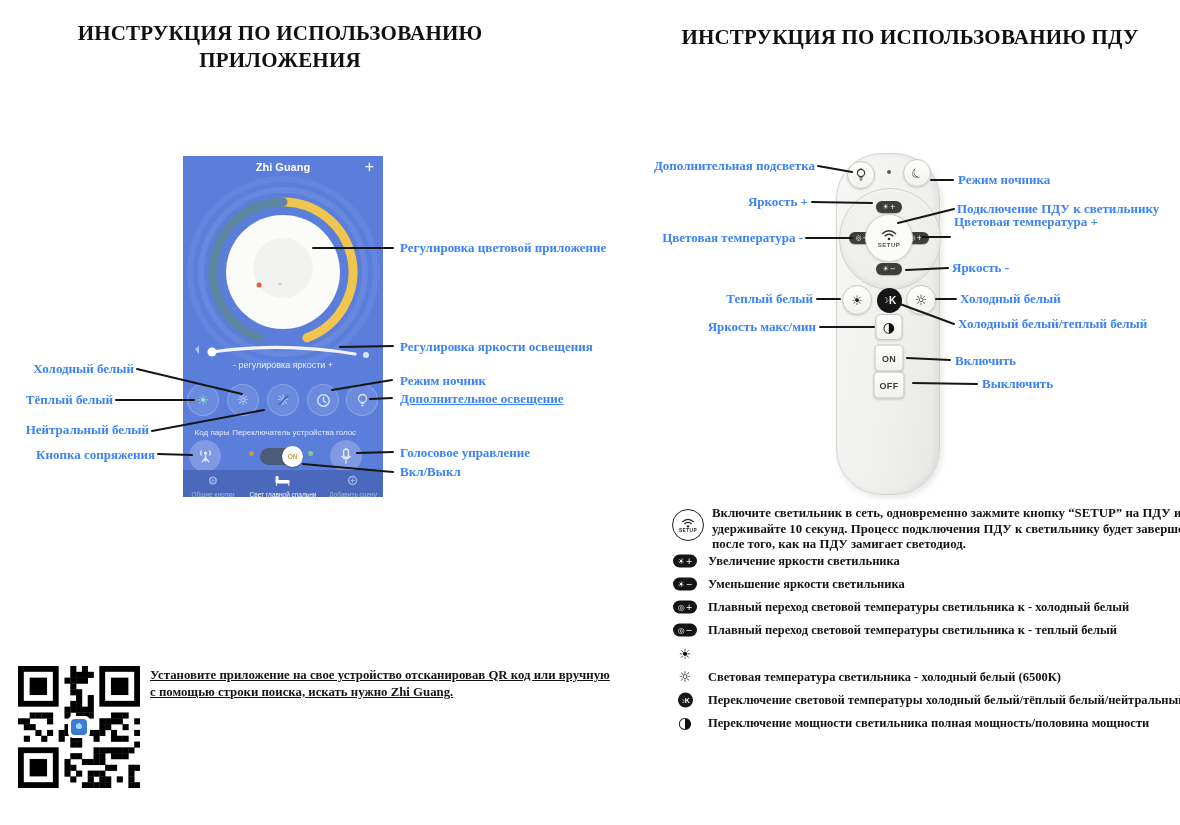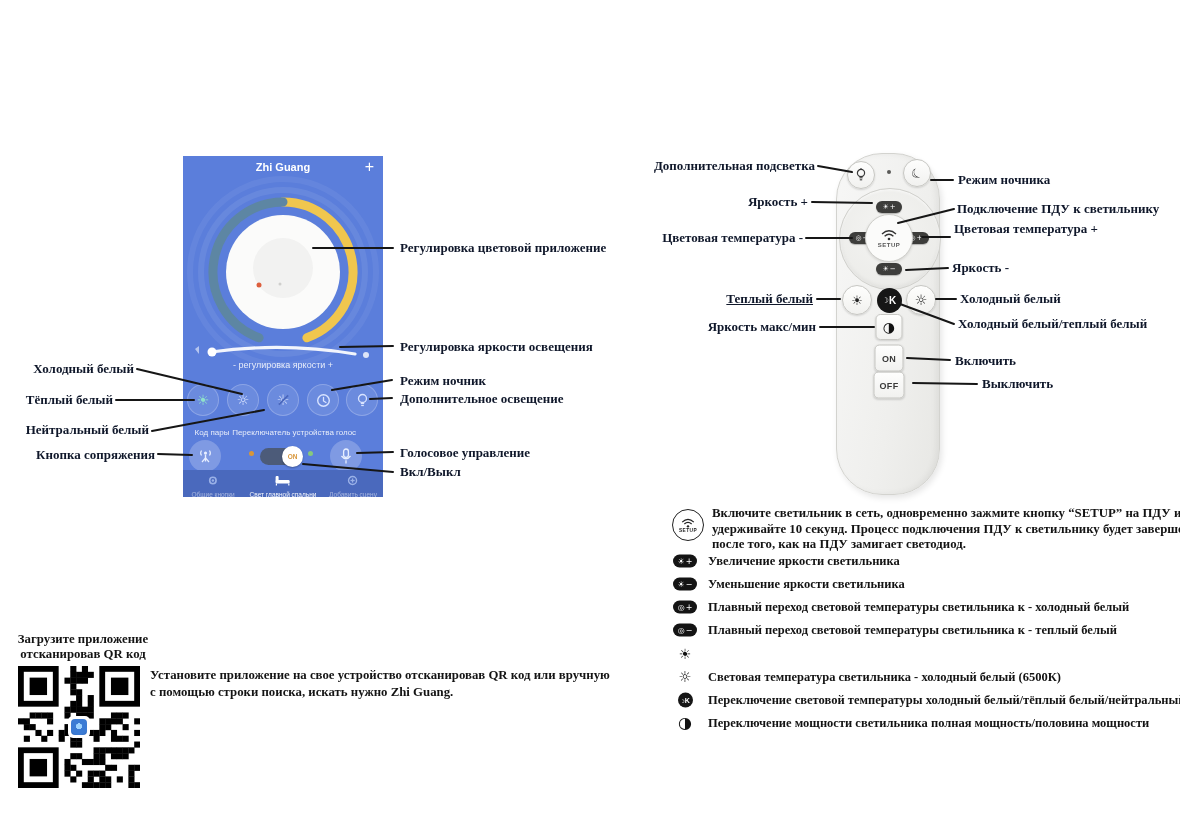--- a/index.html
+++ b/index.html
@@ -1,19 +1,19 @@
 <!DOCTYPE html>
 <html><head>
 <meta charset="utf-8">
 <style>
   html,body{margin:0;padding:0;background:#fff;}
   #canvas{position:relative;width:1180px;height:825px;background:#fff;overflow:hidden;
           font-family:"Liberation Serif",serif;color:#131313;}
   .title{position:absolute;font:bold 21px "Liberation Serif",serif;color:#101010;text-align:center;line-height:27px;letter-spacing:.2px;}
-  .lbl{position:absolute;font:bold 13px "Liberation Serif",serif;color:#0f172a;white-space:nowrap;transform:translateY(-50%);}
+  .lbl{position:absolute;font:bold 13px "Liberation Serif",serif;color:#3b82f6;white-space:nowrap;transform:translateY(-50%);}
   .lbl.r{text-align:right;}
   .para{position:absolute;font:bold 12.8px "Liberation Serif",serif;line-height:17px;color:#141414;}
   .lines{position:absolute;left:0;top:0;pointer-events:none;}
   
   #app{position:absolute;left:183px;top:156px;width:200px;height:341px;background:#5b7edb;}
   #app .hdr{position:absolute;left:0;top:0;width:100%;height:24px;}
   #app .hdr .t{position:absolute;width:100%;text-align:center;top:5px;font:bold 11px "Liberation Sans",sans-serif;color:#fff;}
   #app .hdr .plus{position:absolute;right:9px;top:2px;font:16px "Liberation Sans",sans-serif;color:#fff;}
   .appicon{position:absolute;width:30px;height:30px;border-radius:50%;background:rgba(255,255,255,.10);
            border:1px solid rgba(255,255,255,.22);display:flex;align-items:center;justify-content:center;
@@ -67,20 +67,25 @@
   #qrwrap{position:absolute;left:18px;top:666px;width:122px;height:122px;}
   #qrcenter{position:absolute;left:50px;top:50px;width:22px;height:22px;border-radius:5px;background:#fff;
             display:flex;align-items:center;justify-content:center;}
   #qrcenter .cam{width:16px;height:16px;border-radius:4px;background:radial-gradient(circle at 50% 45%,#9fd4ff 0 25%,#3b7bd4 26% 70%,#2b5fb0);}
 </style>
 </head>
 <body>
 
 <div id="canvas">
 
+  <div class="title" style="left:60px;top:20px;width:440px;">
+    <div>ИНСТРУКЦИЯ ПО ИСПОЛЬЗОВАНИЮ</div>
+    <div>ПРИЛОЖЕНИЯ</div>
+  </div>
+  <div class="title" style="left:665px;top:24px;width:490px;">ИНСТРУКЦИЯ ПО ИСПОЛЬЗОВАНИЮ ПДУ</div>
 
   <div id="app">
     <svg width="200" height="341" style="position:absolute;left:0;top:0;">
       <circle cx="100" cy="116" r="93" fill="none" stroke="rgba(255,255,255,.06)" stroke-width="6"></circle>
       <circle cx="100" cy="116" r="82" fill="none" stroke="rgba(255,255,255,.08)" stroke-width="6"></circle>
       <path d="M 123.9 181.8 A 70 70 0 0 0 100 46" fill="none" stroke="#f0c64e" stroke-width="9" stroke-linecap="round"></path>
       <path d="M 100 46 A 70 70 0 0 0 76.1 181.8" fill="none" stroke="#5d86a3" stroke-width="9" stroke-linecap="round"></path>
       <circle cx="100" cy="116" r="57" fill="#fbfbfa"></circle>
       <circle cx="100" cy="112" r="30" fill="#f2f2f1"></circle>
       <circle cx="97" cy="128" r="1.5" fill="#cfcfcd"></circle>
@@ -261,36 +266,36 @@
       <line x1="936" y1="299" x2="956" y2="299"></line>
       <line x1="900" y1="304" x2="954" y2="324"></line>
       <line x1="907" y1="358" x2="950" y2="360"></line>
       <line x1="913" y1="383" x2="977" y2="384"></line>
     </g>
   </svg>
 
   <div class="lbl" style="left:400px;top:248px;">Регулировка цветовой приложение</div>
   <div class="lbl" style="left:400px;top:347px;">Регулировка яркости освещения</div>
   <div class="lbl" style="left:400px;top:381px;">Режим ночник</div>
-  <div class="lbl" style="left:400px;top:399px;">Дополнительное освещение</div>
+  <div class="lbl" style="left:400px;top:399px;text-decoration:underline;">Дополнительное освещение</div>
   <div class="lbl" style="left:400px;top:453px;">Голосовое управление</div>
   <div class="lbl" style="left:400px;top:472px;">Вкл/Выкл</div>
   <div class="lbl r" style="right:1046px;top:369px;">Холодный белый</div>
   <div class="lbl r" style="right:1067px;top:400px;">Тёплый белый</div>
   <div class="lbl r" style="right:1031px;top:430px;margin-left:36px;">Нейтральный белый</div>
   <div class="lbl r" style="right:1025px;top:455px;">Кнопка сопряжения</div>
 
   <div class="lbl r" style="right:365px;top:166px;">Дополнительная подсветка</div>
   <div class="lbl r" style="right:372px;top:202px;">Яркость +</div>
   <div class="lbl r" style="right:377px;top:238px;">Цветовая температура -</div>
-  <div class="lbl r" style="right:367px;top:299px;text-decoration:underline;">Теплый белый</div>
+  <div class="lbl r" style="right:367px;top:299px;">Теплый белый</div>
   <div class="lbl r" style="right:364px;top:327px;">Яркость макс/мин</div>
   <div class="lbl" style="left:958px;top:180px;">Режим ночника</div>
   <div class="lbl" style="left:957px;top:209px;">Подключение ПДУ к светильнику</div>
-  <div class="lbl" style="left:954px;top:229px;text-align:right;">Цветовая температура +</div>
+  <div class="lbl" style="left:954px;top:222px;text-align:right;">Цветовая температура +</div>
   <div class="lbl" style="left:952px;top:268px;">Яркость -</div>
   <div class="lbl" style="left:960px;top:299px;">Холодный белый</div>
   <div class="lbl" style="left:958px;top:324px;">Холодный белый/теплый белый</div>
   <div class="lbl" style="left:955px;top:361px;">Включить</div>
   <div class="lbl" style="left:982px;top:384px;">Выключить</div>
 
   <div id="setupnote-icon">
     <svg width="16" height="10" viewBox="0 0 18 12">
       <path d="M2 5 Q9 -1.5 16 5" fill="none" stroke="#222" stroke-width="1.4"></path>
       <path d="M4.6 7.2 Q9 3.2 13.4 7.2" fill="none" stroke="#222" stroke-width="1.4"></path>
@@ -356,24 +361,20 @@
       </span>
     <span class="tx">Переключение световой температуры холодный белый/тёплый белый/нейтральный белый</span>
   </div>
   <div class="legendrow" style="top:723px;">
     <span class="ic">
         <span class="glyph" style="font-size:16px;color:#111;">◑</span>
       </span>
     <span class="tx">Переключение мощности светильника полная мощность/половина мощности</span>
   </div>
 
-  <div class="para" style="left:8px;top:632px;width:150px;text-align:center;line-height:15px;">
-    <div>Загрузите приложение</div>
-    <div>отсканировав QR код</div>
-  </div>
   <div id="qrwrap">
     <svg id="qr" width="122" height="122">
         <rect x="52.285714285714285" y="0" width="6.109523809523809" height="6.109523809523809" fill="#000"></rect>
         <rect x="63.904761904761905" y="0" width="6.109523809523809" height="6.109523809523809" fill="#000"></rect>
         <rect x="52.285714285714285" y="5.809523809523809" width="6.109523809523809" height="6.109523809523809" fill="#000"></rect>
         <rect x="58.095238095238095" y="5.809523809523809" width="6.109523809523809" height="6.109523809523809" fill="#000"></rect>
         <rect x="63.904761904761905" y="5.809523809523809" width="6.109523809523809" height="6.109523809523809" fill="#000"></rect>
         <rect x="69.71428571428571" y="5.809523809523809" width="6.109523809523809" height="6.109523809523809" fill="#000"></rect>
         <rect x="46.476190476190474" y="11.619047619047619" width="6.109523809523809" height="6.109523809523809" fill="#000"></rect>
         <rect x="52.285714285714285" y="11.619047619047619" width="6.109523809523809" height="6.109523809523809" fill="#000"></rect>
@@ -493,15 +494,15 @@
         <rect x="87.14285714285714" y="5.809523809523809" width="29.047619047619047" height="29.047619047619047" fill="#fff"></rect>
         <rect x="92.95238095238095" y="11.619047619047619" width="17.428571428571427" height="17.428571428571427" fill="#000"></rect>
         <rect x="0" y="81.33333333333333" width="40.666666666666664" height="40.666666666666664" fill="#000"></rect>
         <rect x="5.809523809523809" y="87.14285714285714" width="29.047619047619047" height="29.047619047619047" fill="#fff"></rect>
         <rect x="11.619047619047619" y="92.95238095238095" width="17.428571428571427" height="17.428571428571427" fill="#000"></rect>
       </svg>
     <div id="qrcenter">
         <div class="cam"></div>
       </div>
   </div>
-  <div class="para" style="left:150px;top:667px;width:468px;">Установите приложение на свое устройство отсканировав QR код или вручную с помощью строки поиска, искать нужно Zhi Guang.</div>
+  <div class="para" style="left:150px;top:667px;width:468px;text-decoration:underline;">Установите приложение на свое устройство отсканировав QR код или вручную с помощью строки поиска, искать нужно Zhi Guang.</div>
 
 </div>
 
 </body></html>

